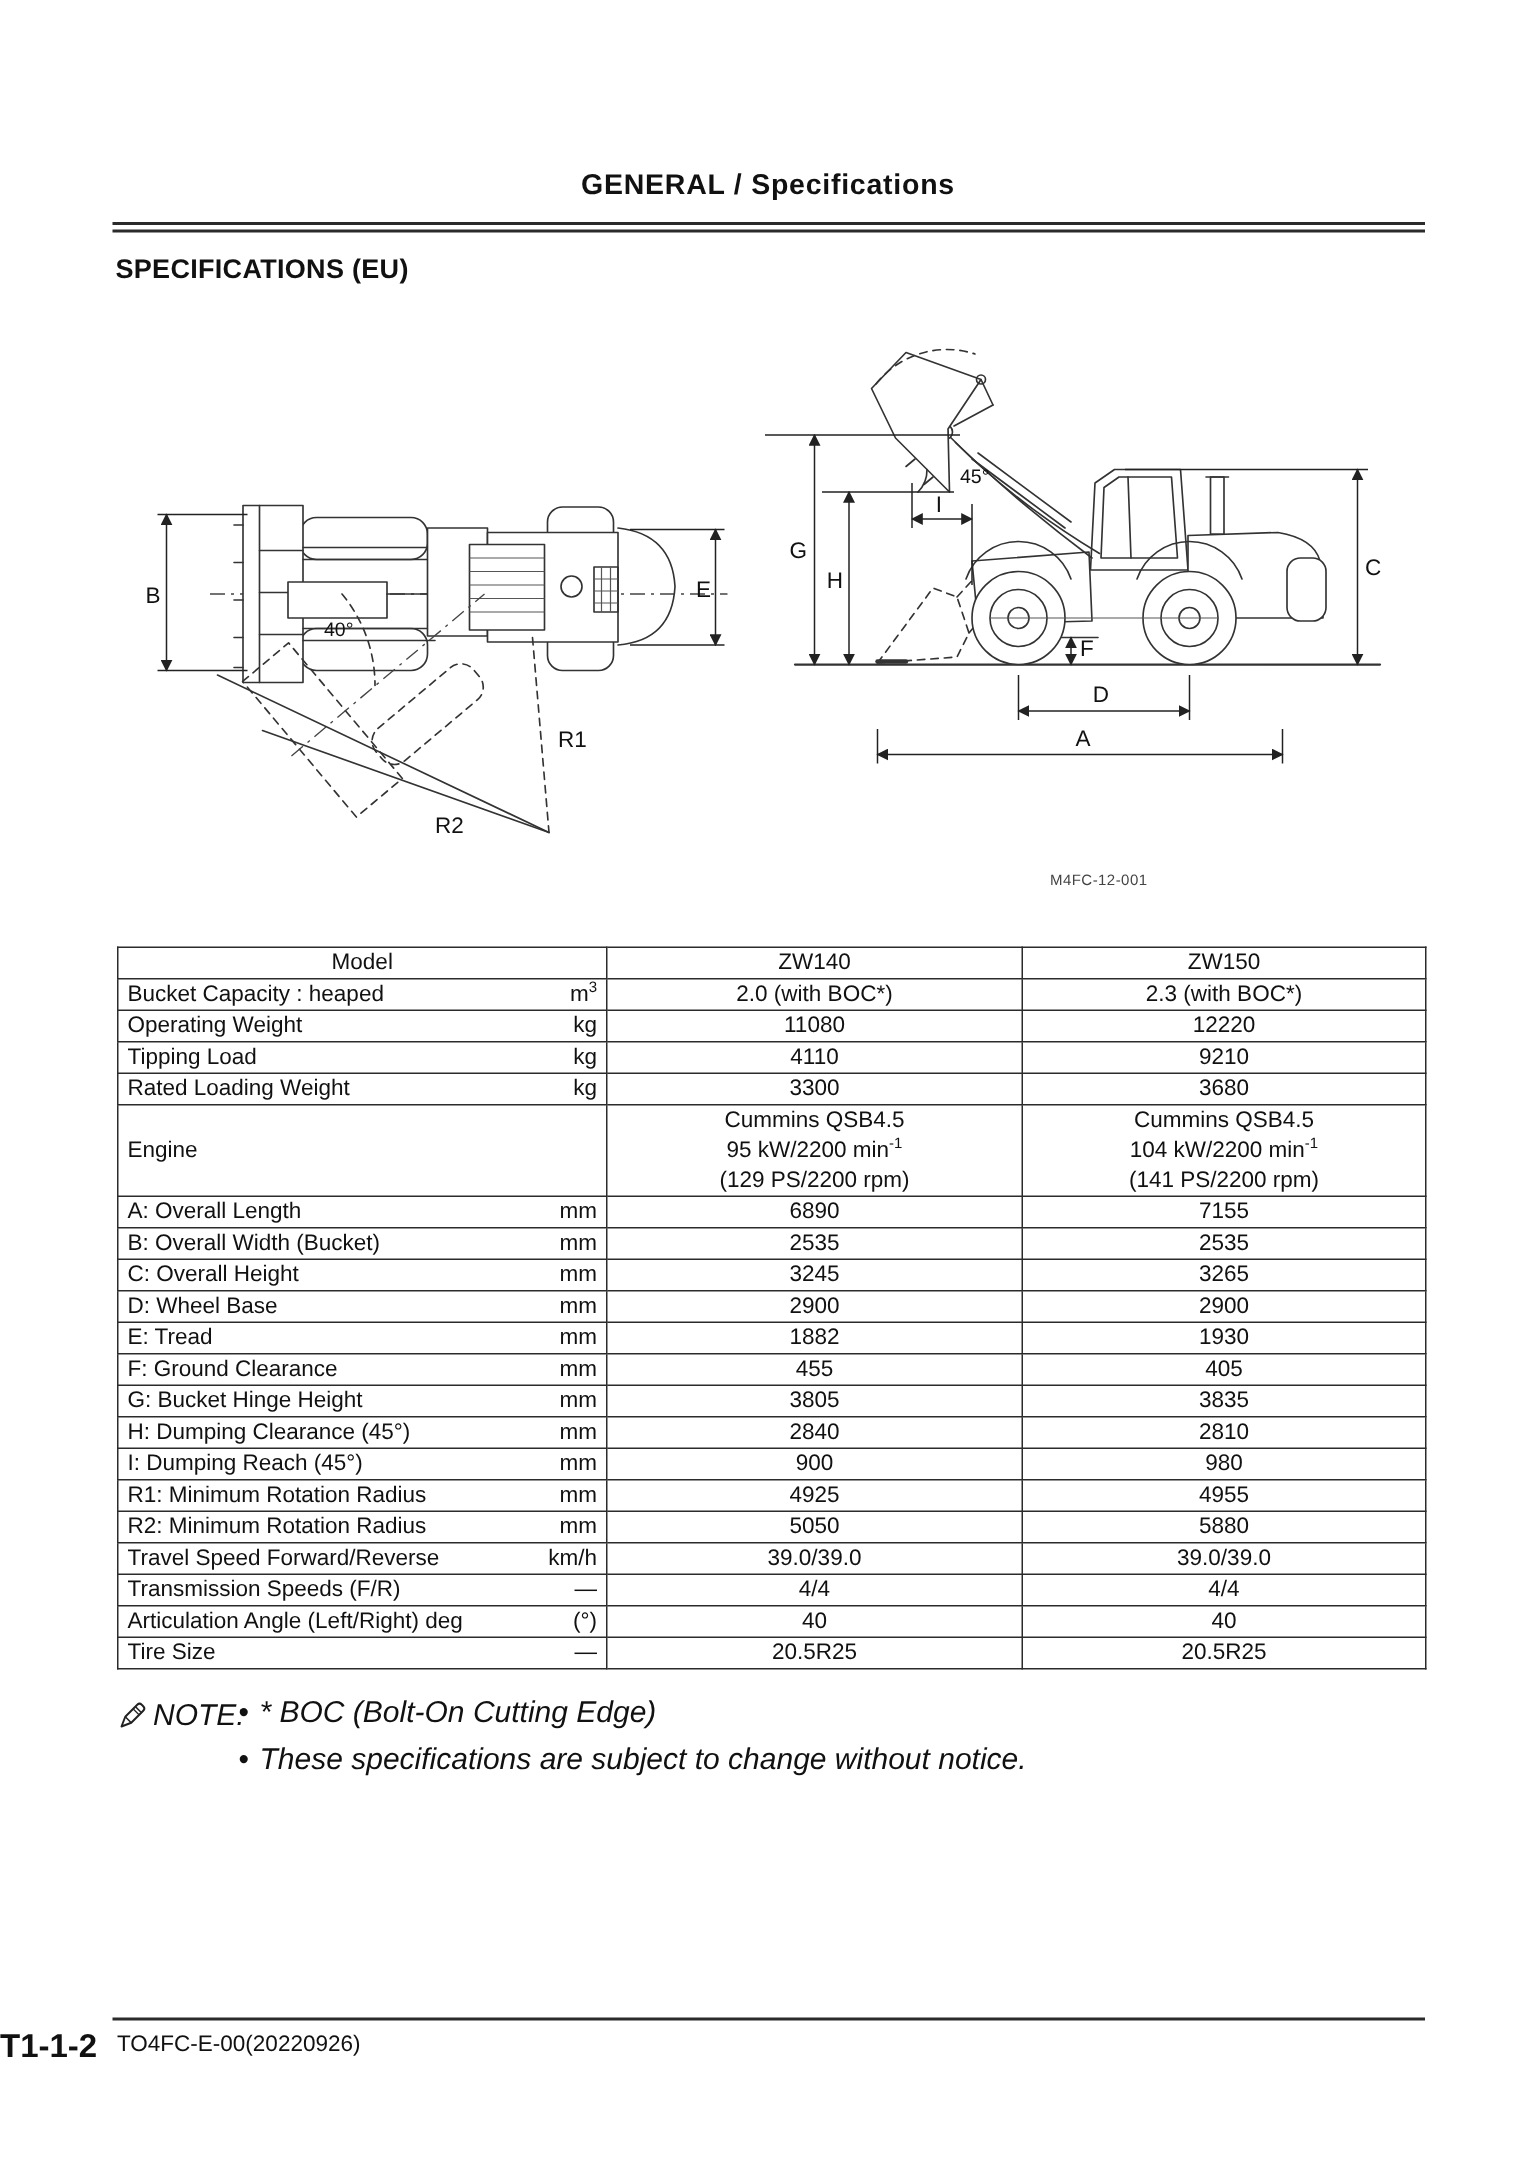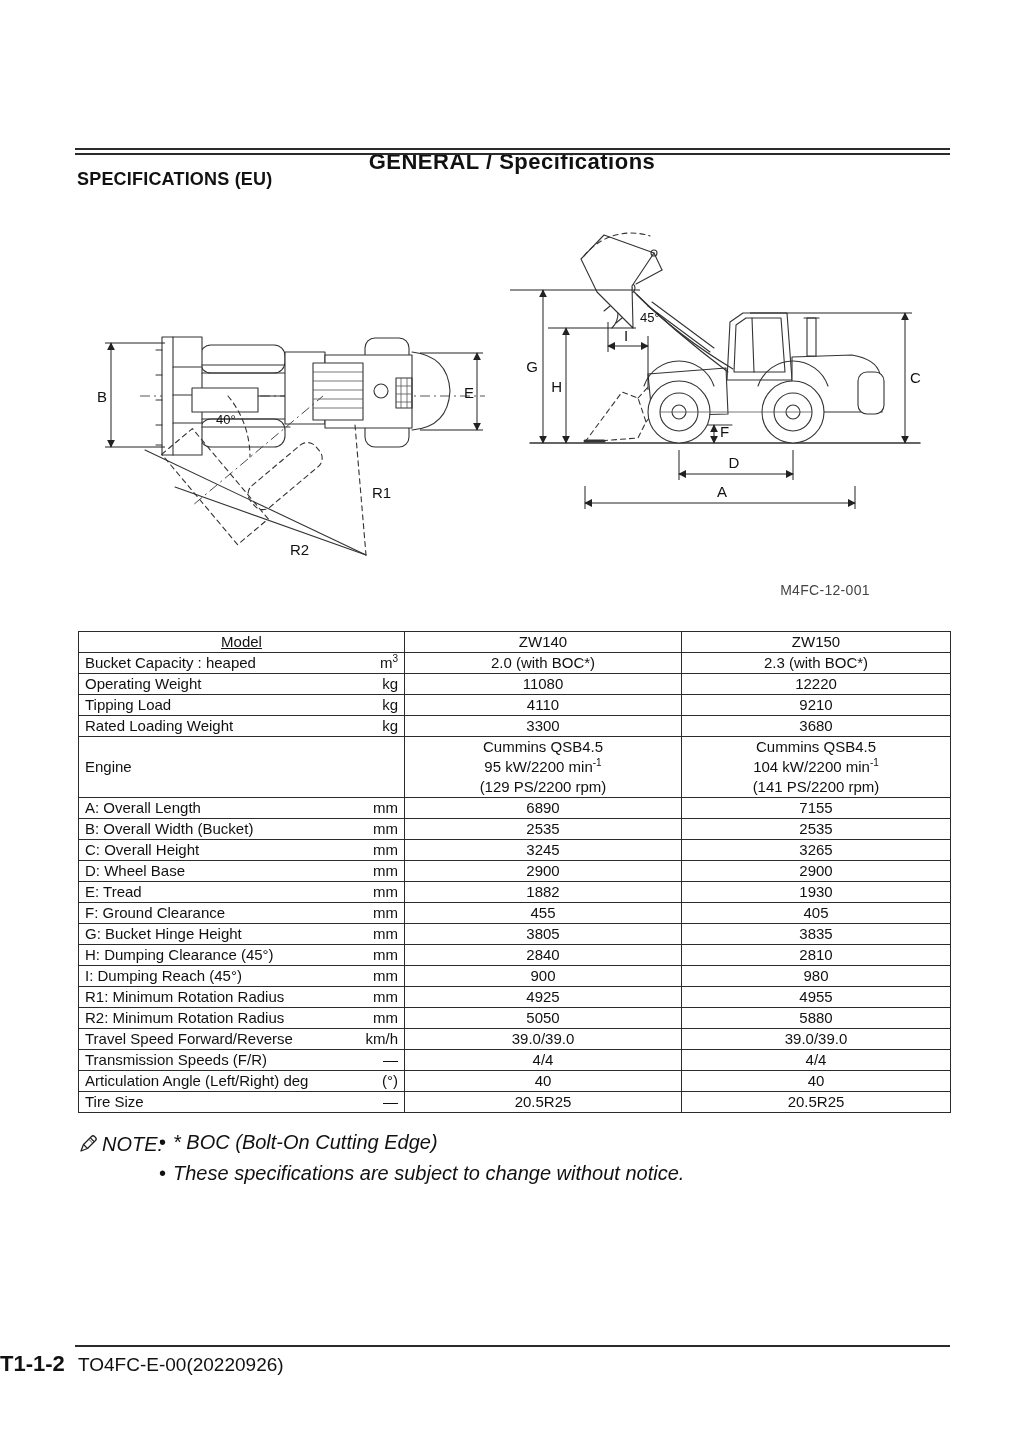--- a/index.html
+++ b/index.html
@@ -1,51 +1,51 @@
 <!DOCTYPE html>
 <html><head>
 <meta charset="utf-8">
 <style>
   html,body{margin:0;padding:0;background:#e8e8e8;}
   .page{position:relative;width:1024px;height:1448px;background:#ffffff;margin:0 auto;
         font-family:"Liberation Sans",sans-serif;color:#111;overflow:hidden;}
   .header-title{position:absolute;top:113px;left:0;width:100%;text-align:center;
-        font-size:22px;font-weight:bold;letter-spacing:.5px;margin-top:36px;}
+        font-size:19px;font-weight:bold;letter-spacing:.5px;}
   .double-rule{position:absolute;top:148px;left:75px;width:875px;height:3px;
         border-top:2px solid #2b2b2b;border-bottom:2px solid #2b2b2b;}
   .section-title{position:absolute;top:169px;left:77px;font-size:18px;font-weight:bold;letter-spacing:.2px;}
   svg.topview{position:absolute;left:85px;top:225px;}
   svg.sideview{position:absolute;left:500px;top:222px;}
   svg text{font-family:"Liberation Sans",sans-serif;font-size:15px;fill:#111;}
   svg text.ang{font-size:13px;}
   .dim{stroke:#222;stroke-width:1;fill:none;}
   .dr{stroke:#333;stroke-width:1.1;fill:none;stroke-linejoin:round;stroke-linecap:round;}
   .drw{stroke:#333;stroke-width:1.1;fill:#fff;stroke-linejoin:round;}
   .dash{stroke-dasharray:5 4;}
   .cdash{stroke:#444;stroke-width:.9;fill:none;stroke-dasharray:10 4 2 4;}
   .thin{stroke:#555;stroke-width:.8;fill:none;}
-  .figure-code{position:absolute;top:582px;left:700px;width:250px;text-align:center;
-        font-size:14px;color:#444;letter-spacing:.3px;}
+  .figure-code{position:absolute;top:582px;left:700px;width:250px;text-align:left;
+        font-size:10px;color:#444;letter-spacing:.3px;}
   table.spec-table{position:absolute;top:631px;left:78px;border-collapse:collapse;
         font-size:15px;color:#111;table-layout:fixed;}
   table.spec-table td{border:1px solid #2b2b2b;padding:0 6px;height:20px;line-height:20px;
         overflow:hidden;white-space:nowrap;}
   td.cl .lw{display:flex;justify-content:space-between;align-items:baseline;}
   td.cl .unit{padding-left:6px;}
   td.cv{text-align:center;}
-  td.model{text-align:center;text-decoration:underline;}
+  td.model{text-align:center;}
   sup{font-size:10px;line-height:0;vertical-align:super;}
   .note{position:absolute;top:1131px;left:78px;width:720px;font-style:italic;font-size:20px;}
   .note-icon{position:absolute;left:0;top:1px;}
   .note-label{position:absolute;left:24px;top:2px;}
   .note-items{margin-left:81px;}
   .note-item{display:flex;margin-bottom:8px;}
   .note-item .bullet{width:14px;flex:0 0 14px;font-style:normal;}
   .footer-rule{position:absolute;top:1345px;left:75px;width:875px;height:2px;background:#2b2b2b;}
-  .footer-left{position:absolute;top:1354px;left:78px;font-size:19px;}
+  .footer-left{position:absolute;top:1354px;left:78px;font-size:15px;}
   .footer-center{position:absolute;top:1351px;left:0;width:100%;text-align:left;
         font-size:22px;font-weight:bold;}
 </style>
 </head>
 <body>
 
 <div class="page">
 
   <div class="header-title">GENERAL / Specifications</div>
   <div class="double-rule"></div>

